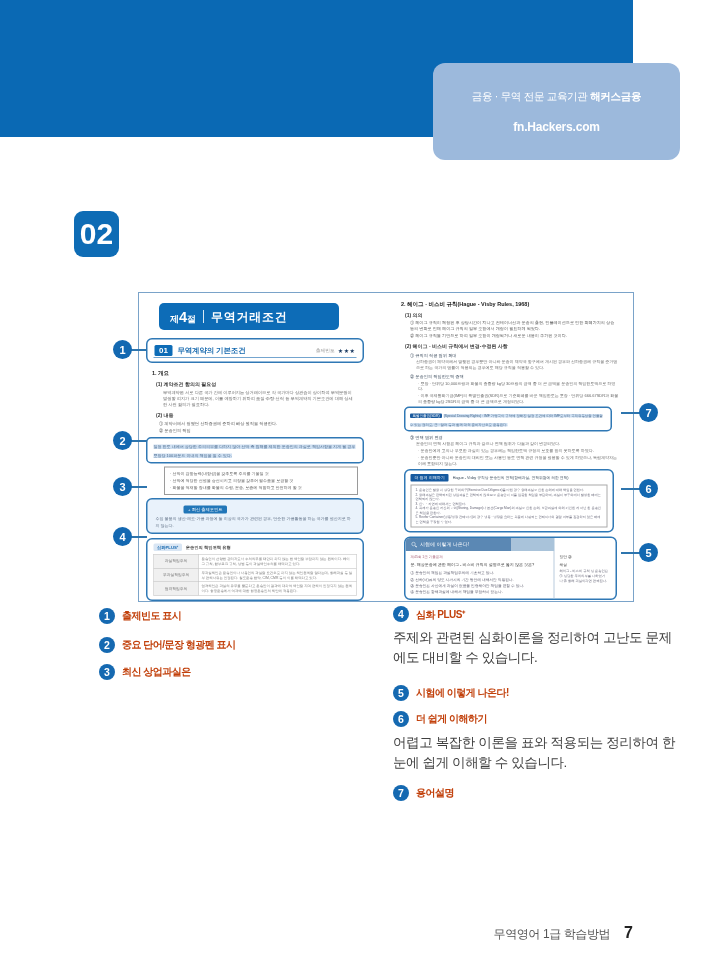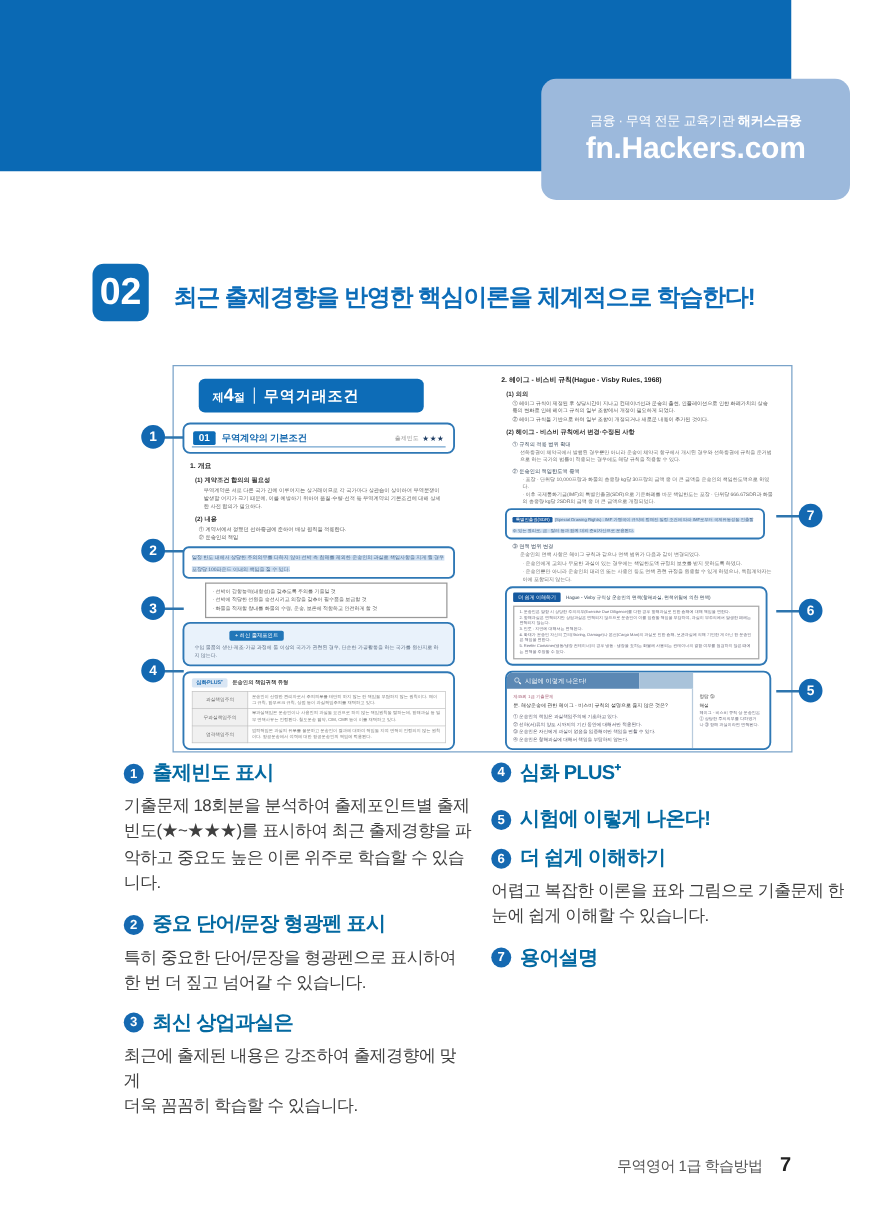--- a/index.html
+++ b/index.html
@@ -4,21 +4,21 @@
 <style>
   html,body{margin:0;padding:0;background:#fff;}
   .canvas{position:relative;width:710px;height:971px;background:#fff;overflow:hidden;
     font-family:"Liberation Sans",sans-serif;}
   
   .topbar{position:absolute;left:0;top:0;width:633px;height:137px;background:#0a69b4;}
   .brandbox{position:absolute;left:433px;top:63px;width:247px;height:97px;background:#9cb9dc;
     border-radius:12px;color:#fff;text-align:center;padding-top:27px;box-sizing:border-box;}
   .brand-line1{font-size:10.5px;letter-spacing:-0.3px;}
   .brand-line1 b{font-weight:bold;}
-  .brand-url{font-size:24px;font-weight:bold;margin-top:1px;letter-spacing:-0.2px;}
+  .brand-url{font-size:12px;font-weight:bold;margin-top:16px;letter-spacing:-0.2px;}
   
   .sec-num{position:absolute;left:74px;top:211px;width:45px;height:46px;background:#0e6cb5;
     border-radius:9px;color:#fff;font-size:30px;font-weight:bold;display:flex;align-items:center;justify-content:center;}
   .sec-title{position:absolute;left:139px;top:225px;font-size:19px;font-weight:bold;color:#0c6cb8;
     letter-spacing:-0.8px;margin:0;}
   
   .figure{position:absolute;left:95px;top:290px;width:575px;height:322px;}
   .mini{position:absolute;left:43px;top:2px;width:494px;height:308px;border:1px solid #7aa3c9;
     background:#fff;overflow:hidden;}
   .scale{width:988px;height:616px;transform:scale(.5);transform-origin:0 0;position:relative;}
@@ -99,40 +99,39 @@
   
   .cnum{position:absolute;width:19px;height:19px;border-radius:50%;background:#1368b1;color:#fff;
     font-size:11px;font-weight:bold;display:flex;align-items:center;justify-content:center;z-index:3;}
   .cline{position:absolute;height:2px;background:#2e75ae;z-index:2;}
   
   .features-l{position:absolute;left:99px;top:608px;width:278px;}
   .features-r{position:absolute;left:393px;top:606px;width:284px;}
   .feat-h{display:flex;align-items:center;gap:7px;margin-bottom:6px;}
   .badge{width:16px;height:16px;border-radius:50%;background:#1569b1;color:#fff;font-size:10.5px;
     font-weight:bold;display:flex;align-items:center;justify-content:center;flex:none;}
-  .feat-title{font-size:16px;font-weight:bold;color:#0369a1;letter-spacing:-0.5px;}
+  .feat-title{font-size:10px;font-weight:bold;color:#c2410c;letter-spacing:-0.5px;}
   .feat-body{font-size:13.5px;color:#3f3f3f;line-height:1.5;white-space:pre-line;letter-spacing:-0.4px;}
   
   .footer{position:absolute;right:77px;top:924px;display:flex;align-items:baseline;gap:14px;}
   .footer-label{font-size:12px;color:#555;letter-spacing:-0.4px;}
   .footer-page{font-size:16px;font-weight:bold;color:#222;}
 </style>
 </head>
 <body>
 
 <div class="canvas">
 
   <div class="topbar"></div>
   <div class="brandbox">
     <div class="brand-line1"><span>금융 · 무역 전문 교육기관</span> <b>해커스금융</b></div>
     <div class="brand-url">fn.Hackers.com</div>
   </div>
 
   <div class="sec-num">02</div>
-  <h1 class="sec-title">최근 출제경향을 반영한 핵심이론을 체계적으로 학습한다!</h1>
 
   <div class="figure">
     <div class="mini">
       <div class="scale">
 
         <div class="col-l">
           <div class="band">
             <span class="band-ch">
                 <span>제</span>
                 <span class="big">4</span>
@@ -266,62 +265,56 @@
     <div class="cnum" style="left:544px;top:189px;">6</div>
     <div class="cnum" style="left:544px;top:253px;">5</div>
   </div>
 
   <div class="features-l">
     <div class="feat">
       <div class="feat-h">
           <span class="badge">1</span>
           <span class="feat-title">출제빈도 표시</span>
         </div>
-      <div class="feat-body">기출문제 18회분을 분석하여 출제포인트별 출제
-빈도(★~★★★)를 표시하여 최근 출제경향을 파
-악하고 중요도 높은 이론 위주로 학습할 수 있습
-니다.</div>
     </div>
     <div class="feat" style="margin-top:13px;">
       <div class="feat-h">
           <span class="badge">2</span>
           <span class="feat-title">중요 단어/문장 형광펜 표시</span>
         </div>
-      <div class="feat-body">특히 중요한 단어/문장을 형광펜으로 표시하여
-한 번 더 짚고 넘어갈 수 있습니다.</div>
     </div>
     <div class="feat" style="margin-top:11px;">
       <div class="feat-h">
           <span class="badge">3</span>
           <span class="feat-title">최신 상업과실은</span>
         </div>
-      <div class="feat-body">최근에 출제된 내용은 강조하여 출제경향에 맞게
-더욱 꼼꼼히 학습할 수 있습니다.</div>
     </div>
   </div>
 
   <div class="features-r">
     <div class="feat">
       <div class="feat-h">
           <span class="badge">4</span>
           <span class="feat-title">심화 PLUS⁺</span>
         </div>
+      <div class="feat-body">주제와 관련된 심화이론을 정리하여 고난도 문제
+에도 대비할 수 있습니다.</div>
     </div>
     <div class="feat" style="margin-top:16px;">
       <div class="feat-h">
           <span class="badge">5</span>
           <span class="feat-title">시험에 이렇게 나온다!</span>
         </div>
     </div>
     <div class="feat" style="margin-top:10px;">
       <div class="feat-h">
           <span class="badge">6</span>
           <span class="feat-title">더 쉽게 이해하기</span>
         </div>
-      <div class="feat-body">어렵고 복잡한 이론을 표와 그림으로 기출문제 한
+      <div class="feat-body">어렵고 복잡한 이론을 표와 적용되는 정리하여 한
 눈에 쉽게 이해할 수 있습니다.</div>
     </div>
     <div class="feat" style="margin-top:12px;">
       <div class="feat-h">
           <span class="badge">7</span>
           <span class="feat-title">용어설명</span>
         </div>
     </div>
   </div>
 

